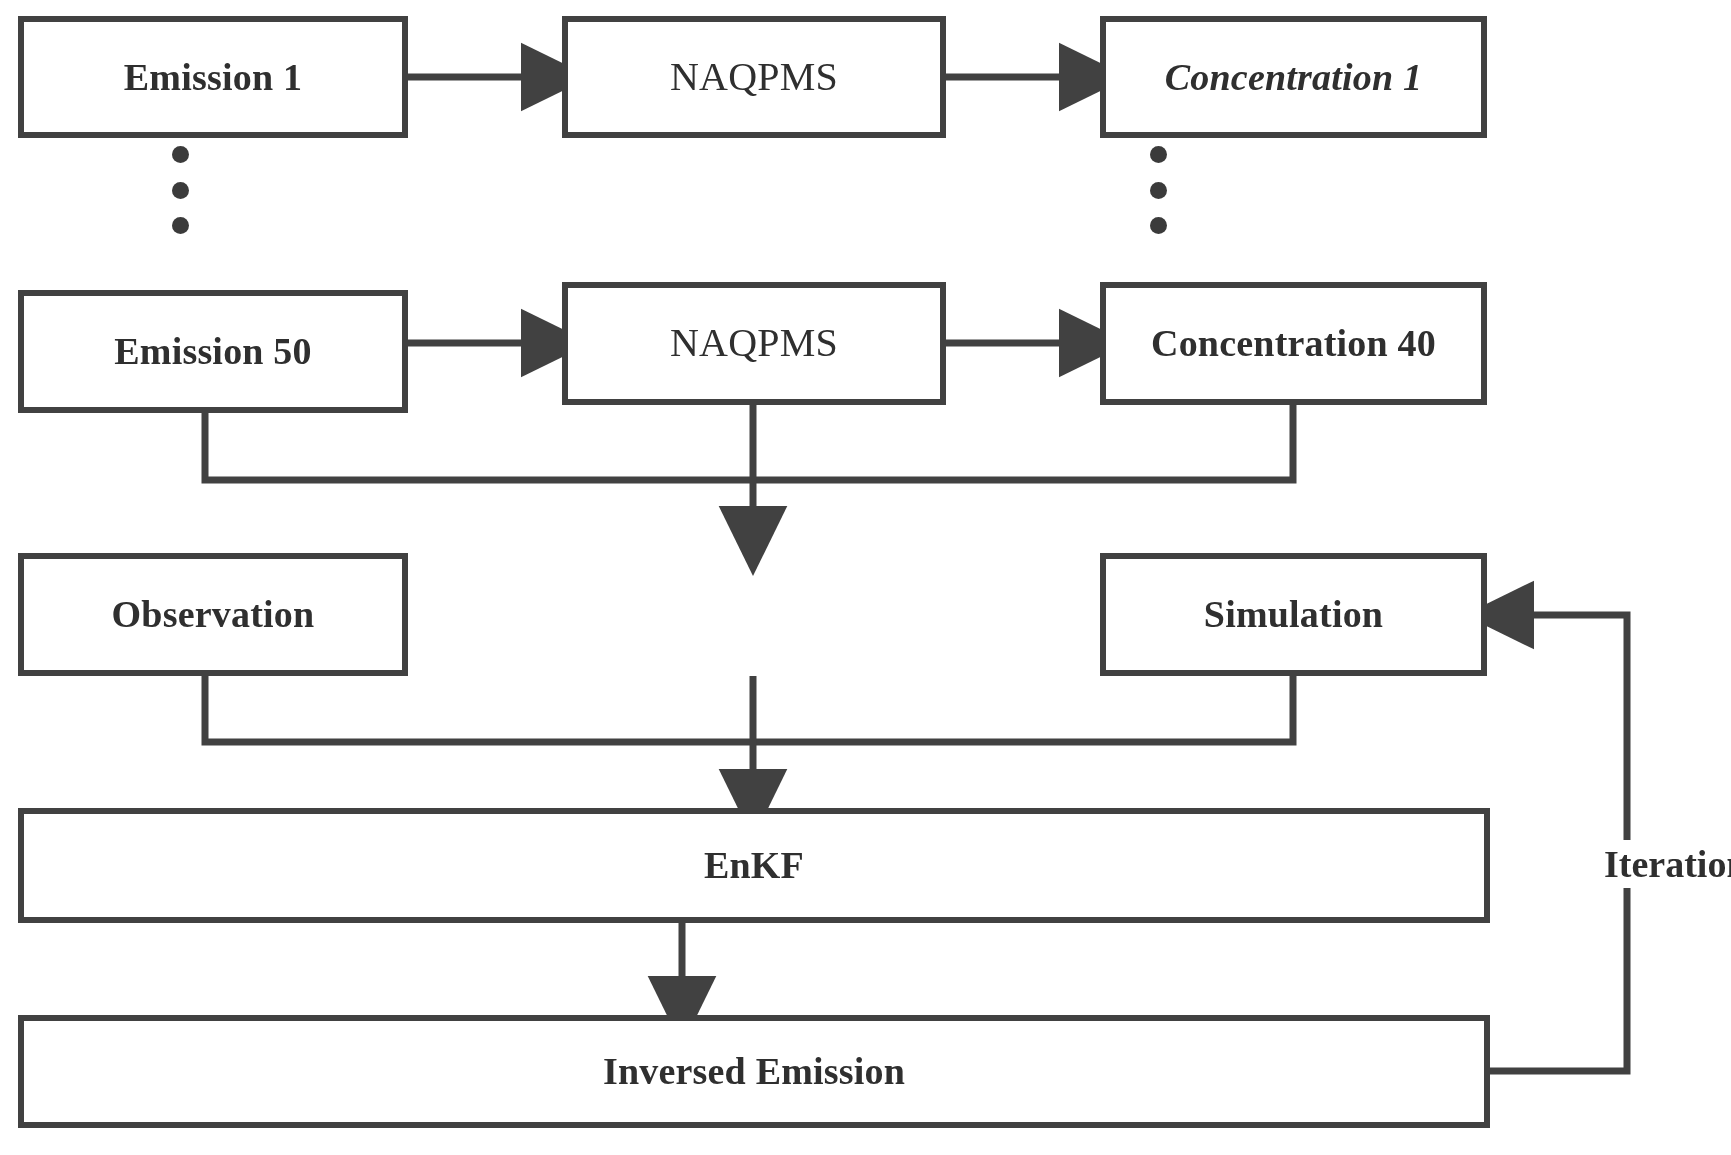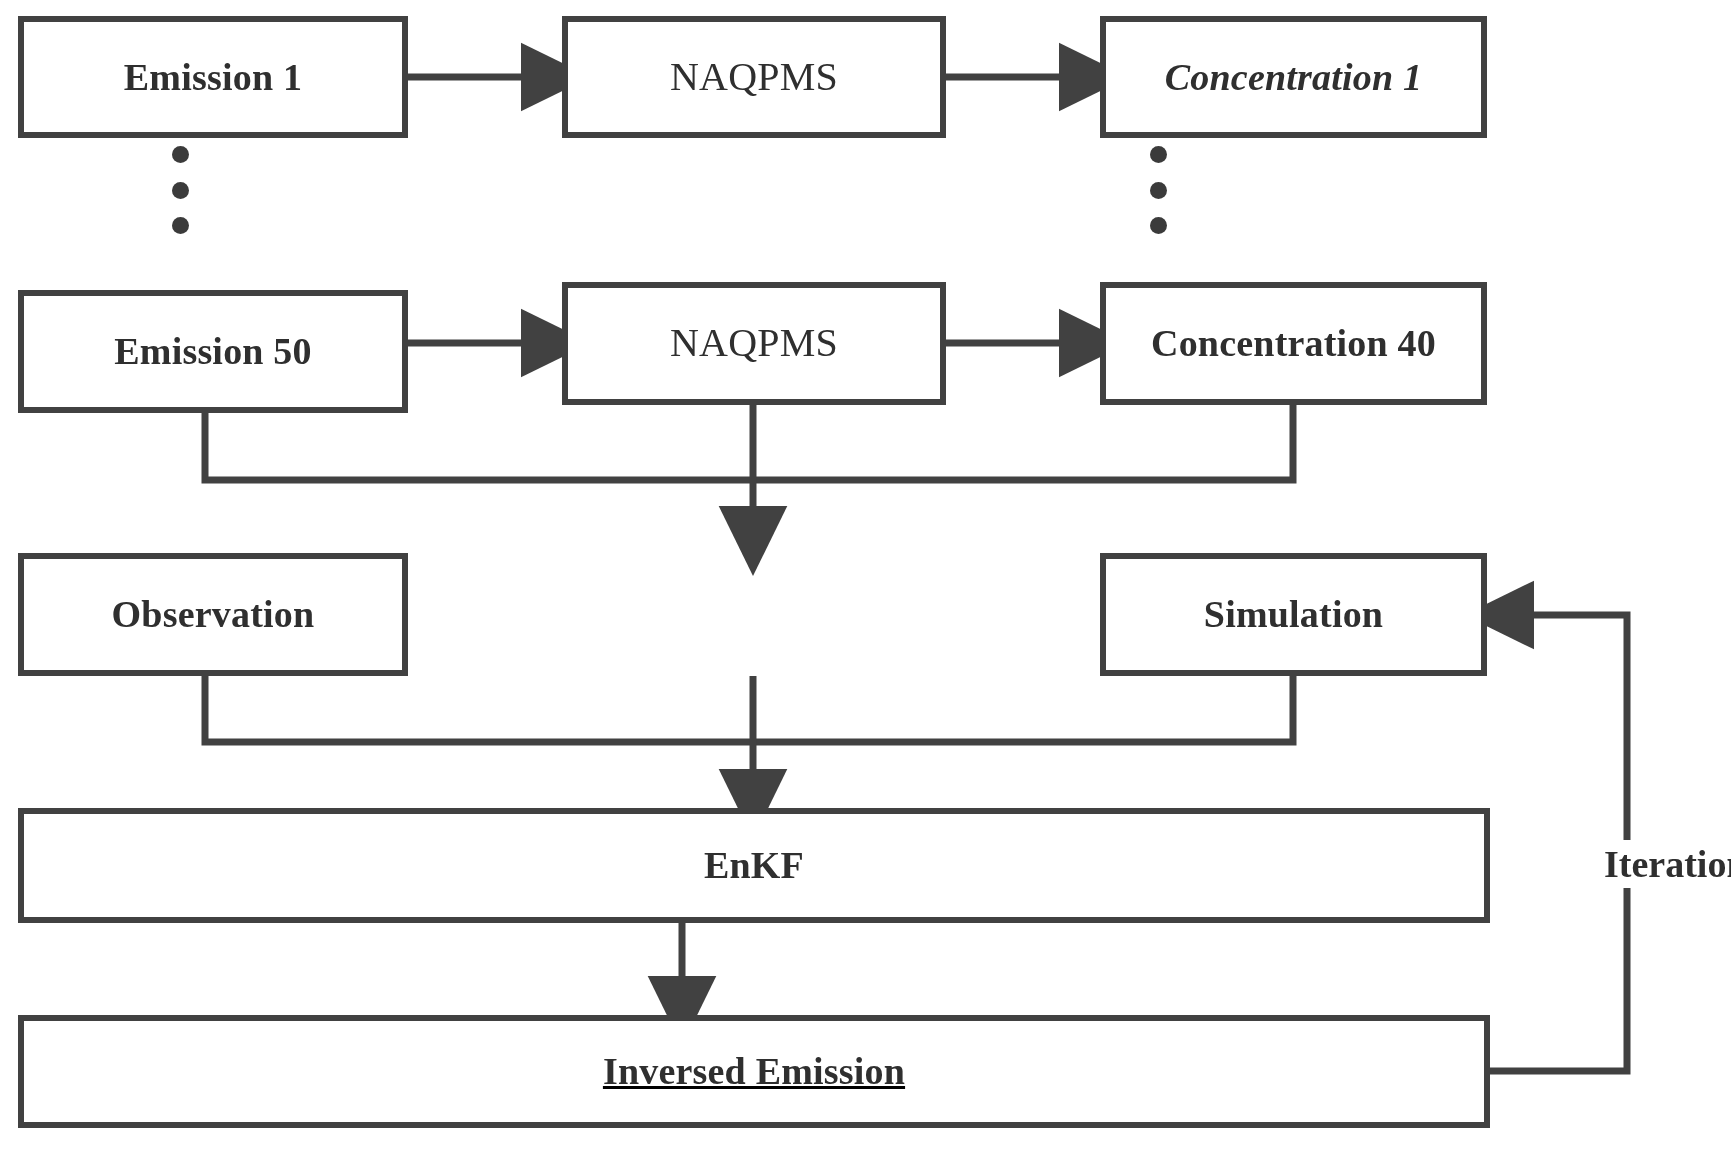--- a/index.html
+++ b/index.html
@@ -155,19 +155,19 @@
 
 
   <div class="node" style="left:1100px; top:553px; width:387px; height:123px;">
     <span class="label">Simulation</span>
   </div>
 
   <div class="node" style="left:18px; top:808px; width:1472px; height:115px;">
     <span class="label">EnKF</span>
   </div>
 
-  <div class="node" style="left:18px; top:1015px; width:1472px; height:113px;text-decoration:underline;">
+  <div class="node" style="left:18px; top:1015px; width:1472px; height:113px;">
     <span class="label">Inversed Emission</span>
   </div>
 
   <div class="edge-label" style="left:1598px; top:840px;">Iteration</div>
 
 </div>
 
 </body></html>

